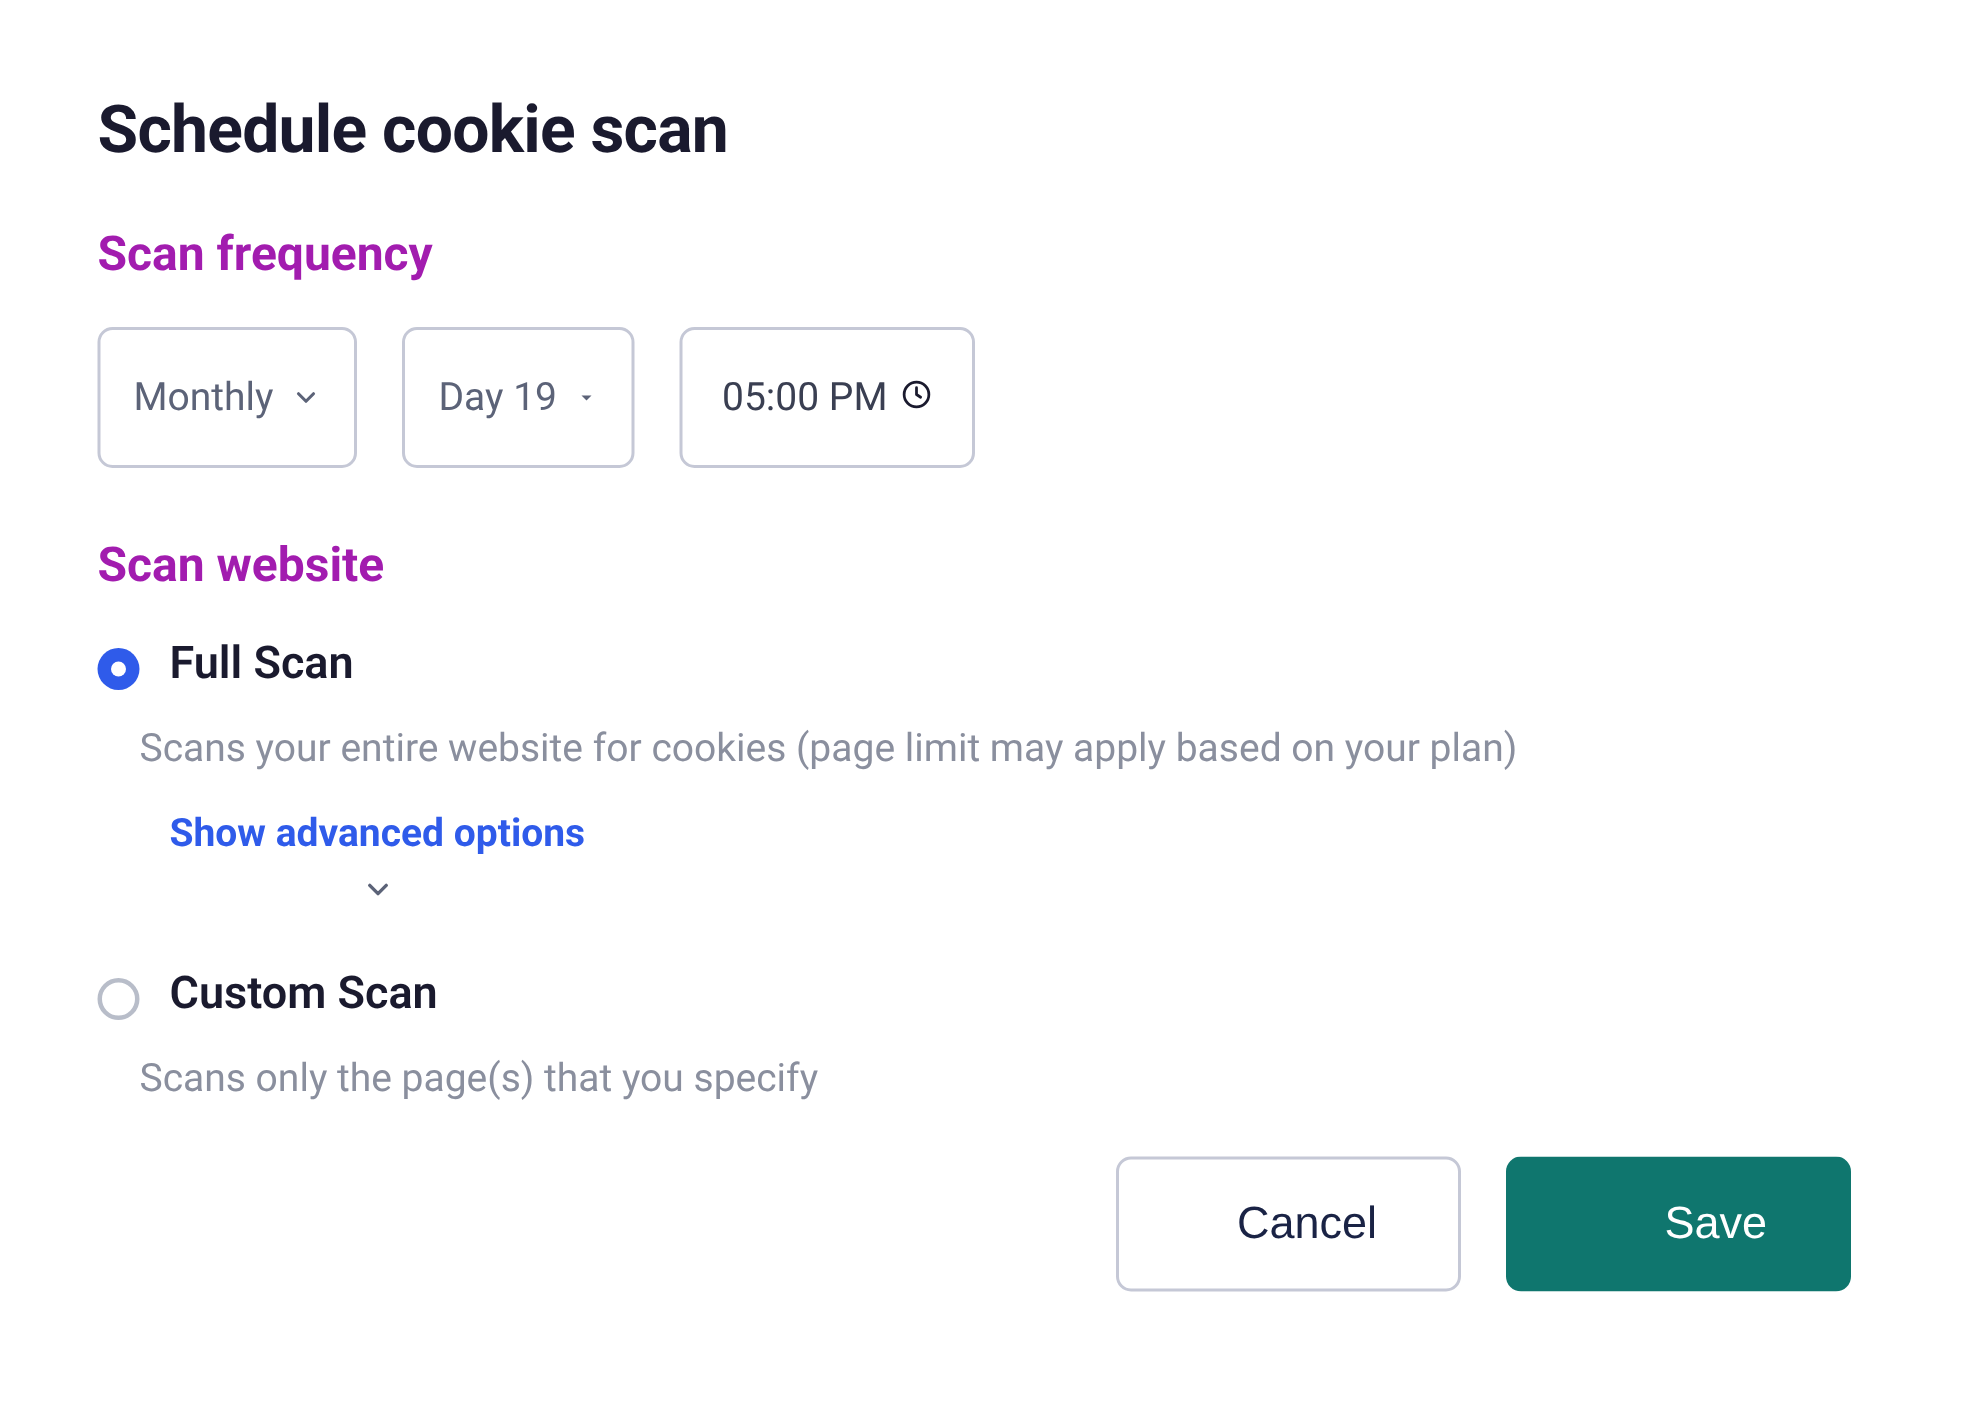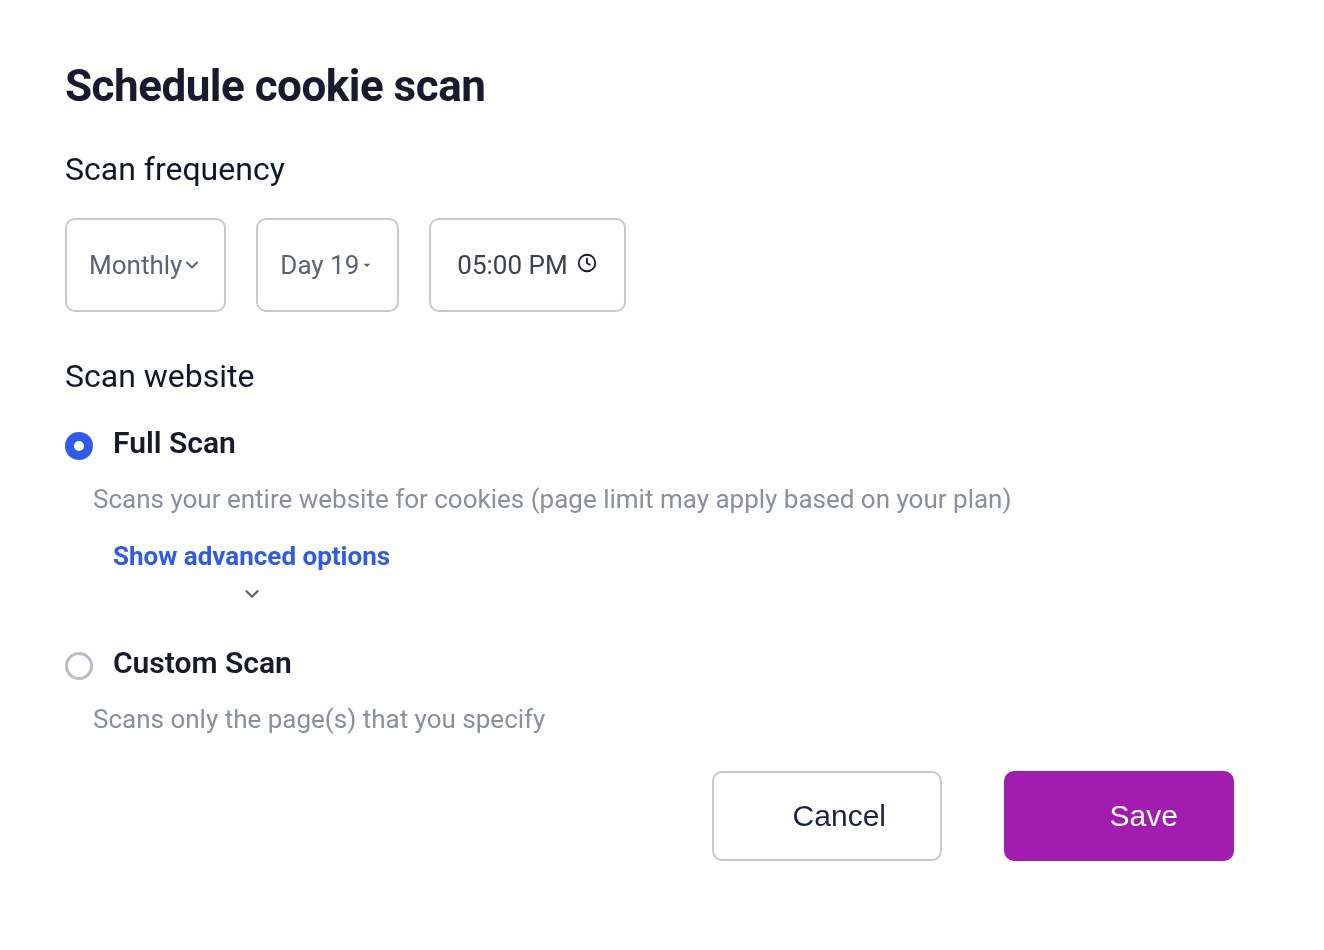--- a/index.html
+++ b/index.html
@@ -13,32 +13,33 @@
     }
     .page-title {
       font-size: 44px;
       font-weight: 700;
       color: #1a1a2e;
       margin-bottom: 38px;
       letter-spacing: -0.5px;
     }
     .section-heading {
       font-size: 32px;
-      font-weight: 400;
-      color: #0f172a;
+      font-weight: 700;
+      color: #a21caf;
       margin-bottom: 30px;
     }
     .frequency-row {
       display: flex;
       gap: 30px;
       margin-bottom: 45px;
     }
     .select-box {
       display: inline-flex;
       align-items: center;
+      gap: 12px;
       border: 2px solid #c5c8d6;
       border-radius: 10px;
       padding: 32px 22px;
       font-size: 26px;
       color: #5c6378;
       background: #fff;
       cursor: pointer;
       line-height: 1;
     }
     .select-box .chev { display:inline-flex; }
@@ -112,23 +113,22 @@
       border: 2px solid transparent;
       min-width: 230px;
       text-align:right;
     }
     .btn-secondary {
       background: #fff;
       color: #1a2345;
       border-color: #c5c8d6;
     }
     .btn-primary {
-      background: #a21caf;
+      background: #0f766e;
       color: #fff;
-      margin-left: 32px;
     }
   </style>
 </head>
 <body>
 
 <h1 class="page-title">Schedule cookie scan</h1>
 
 <h2 class="section-heading">Scan frequency</h2>
 
 <div class="frequency-row">

